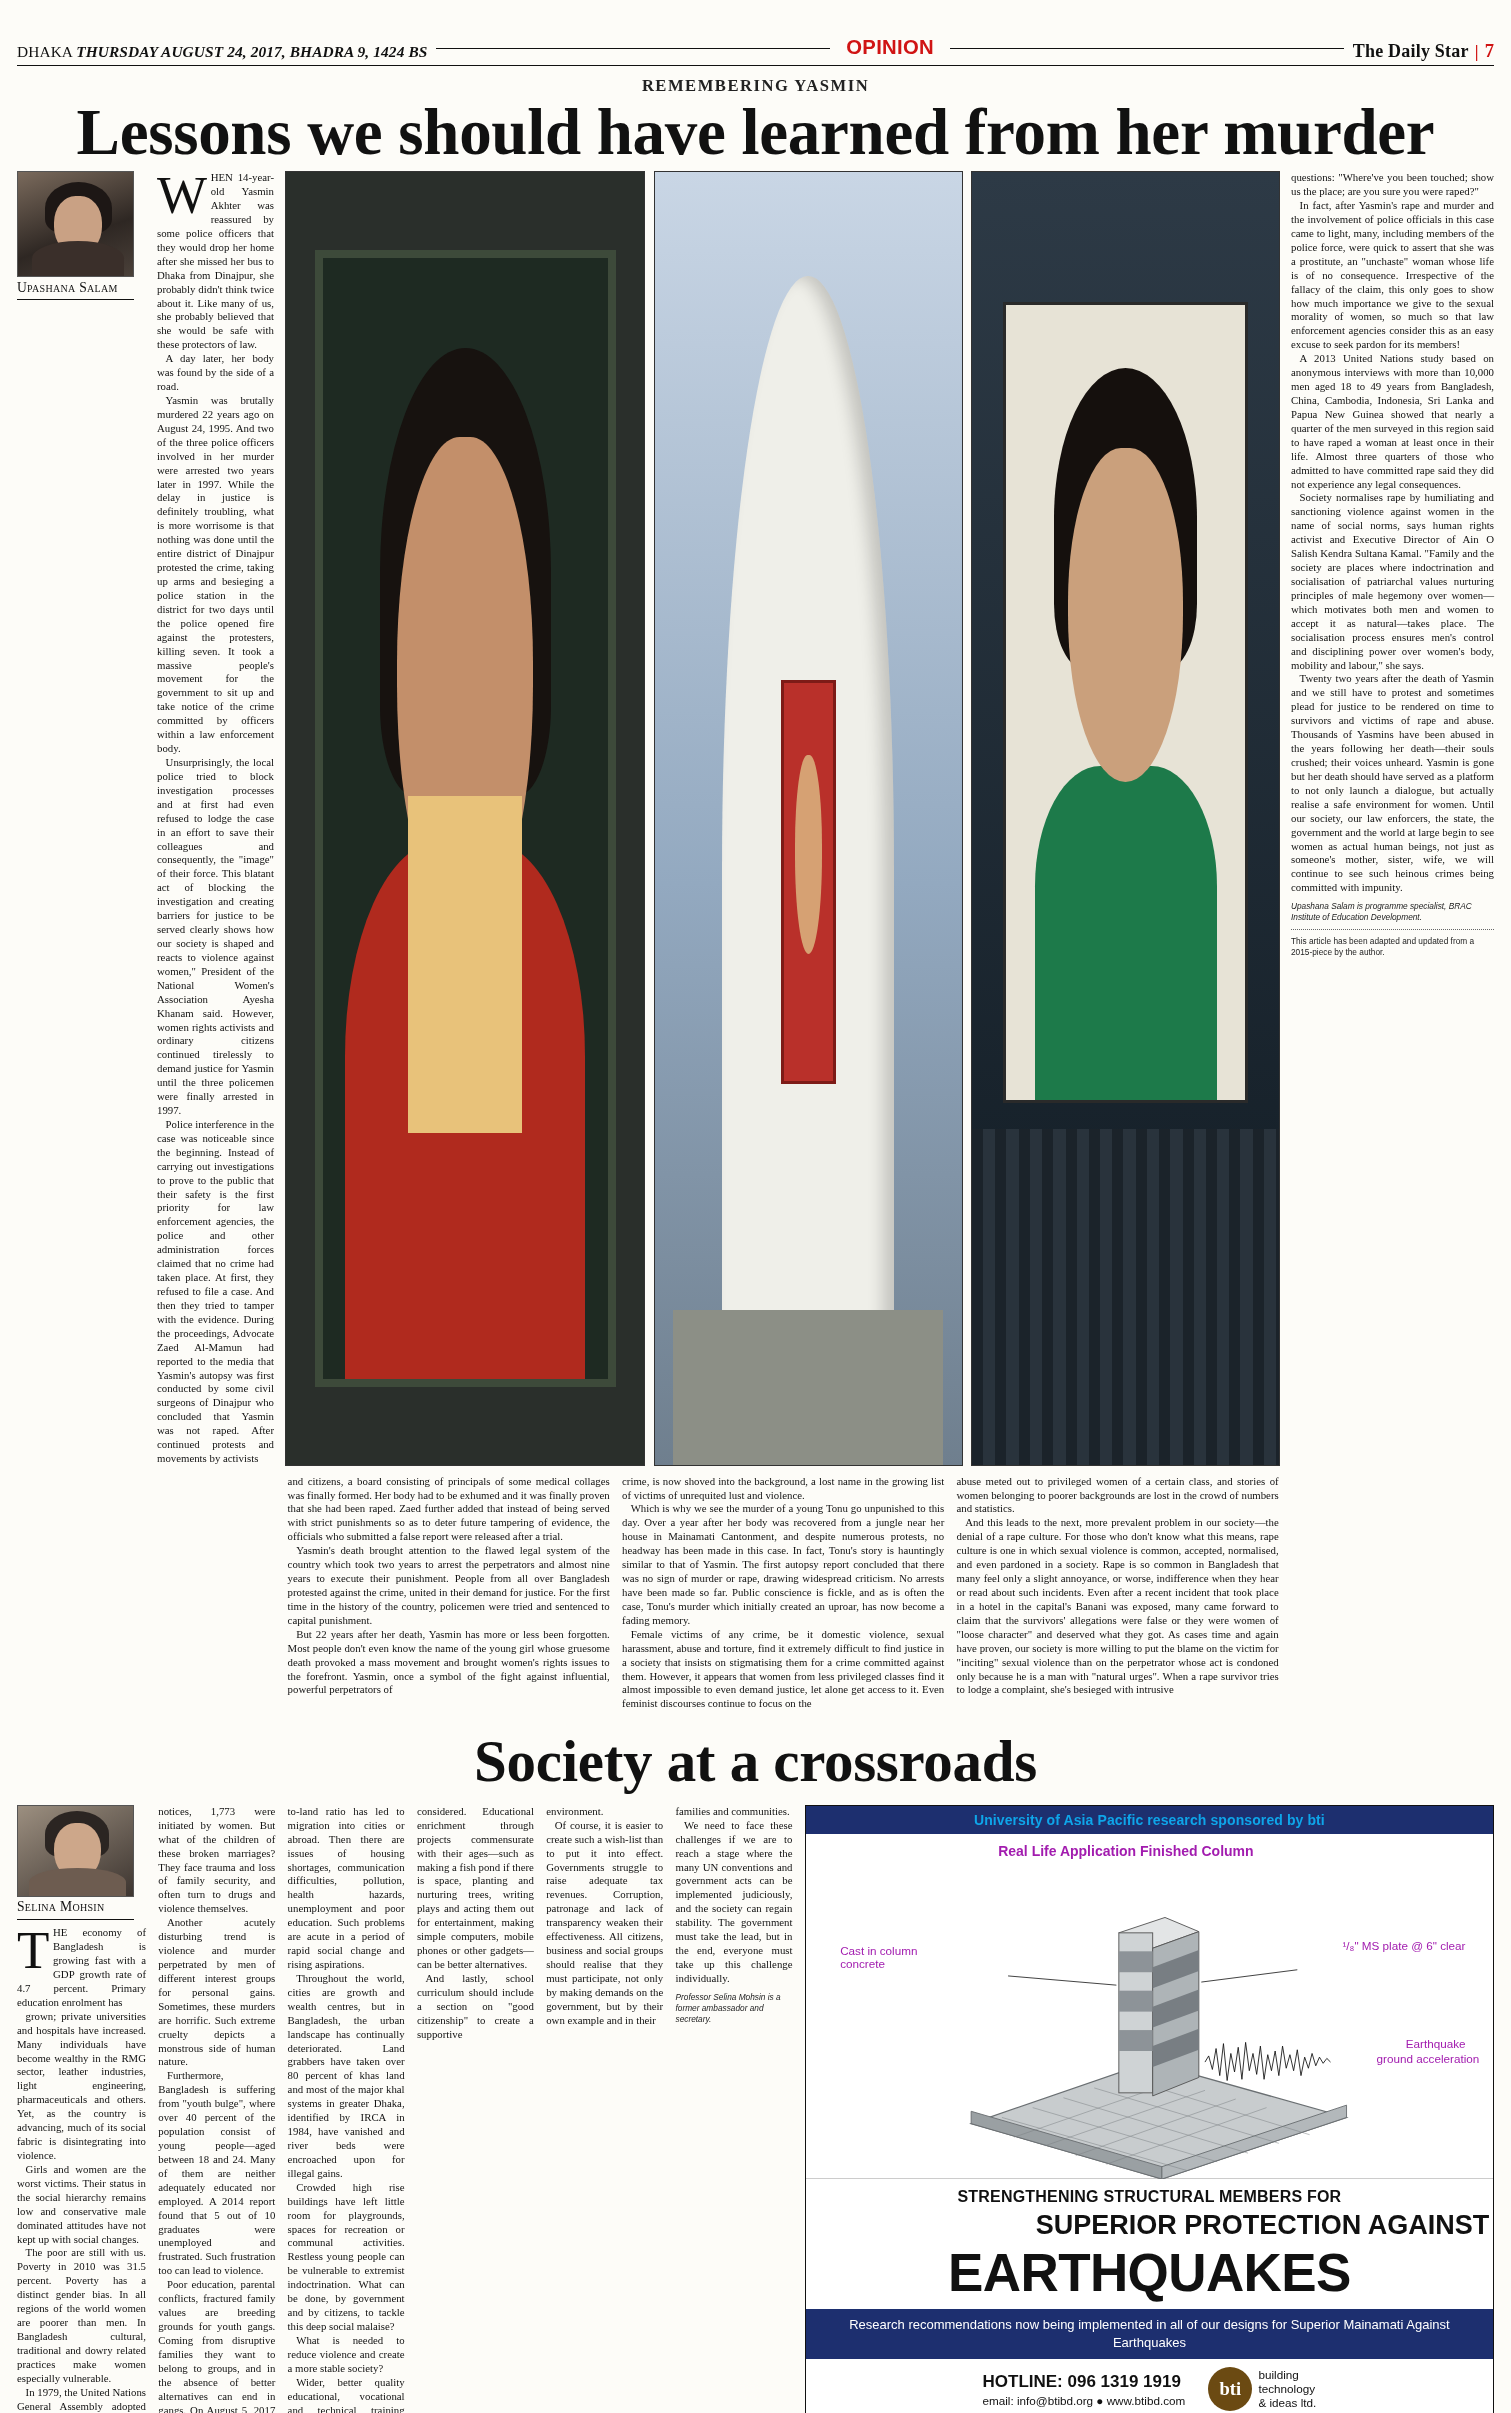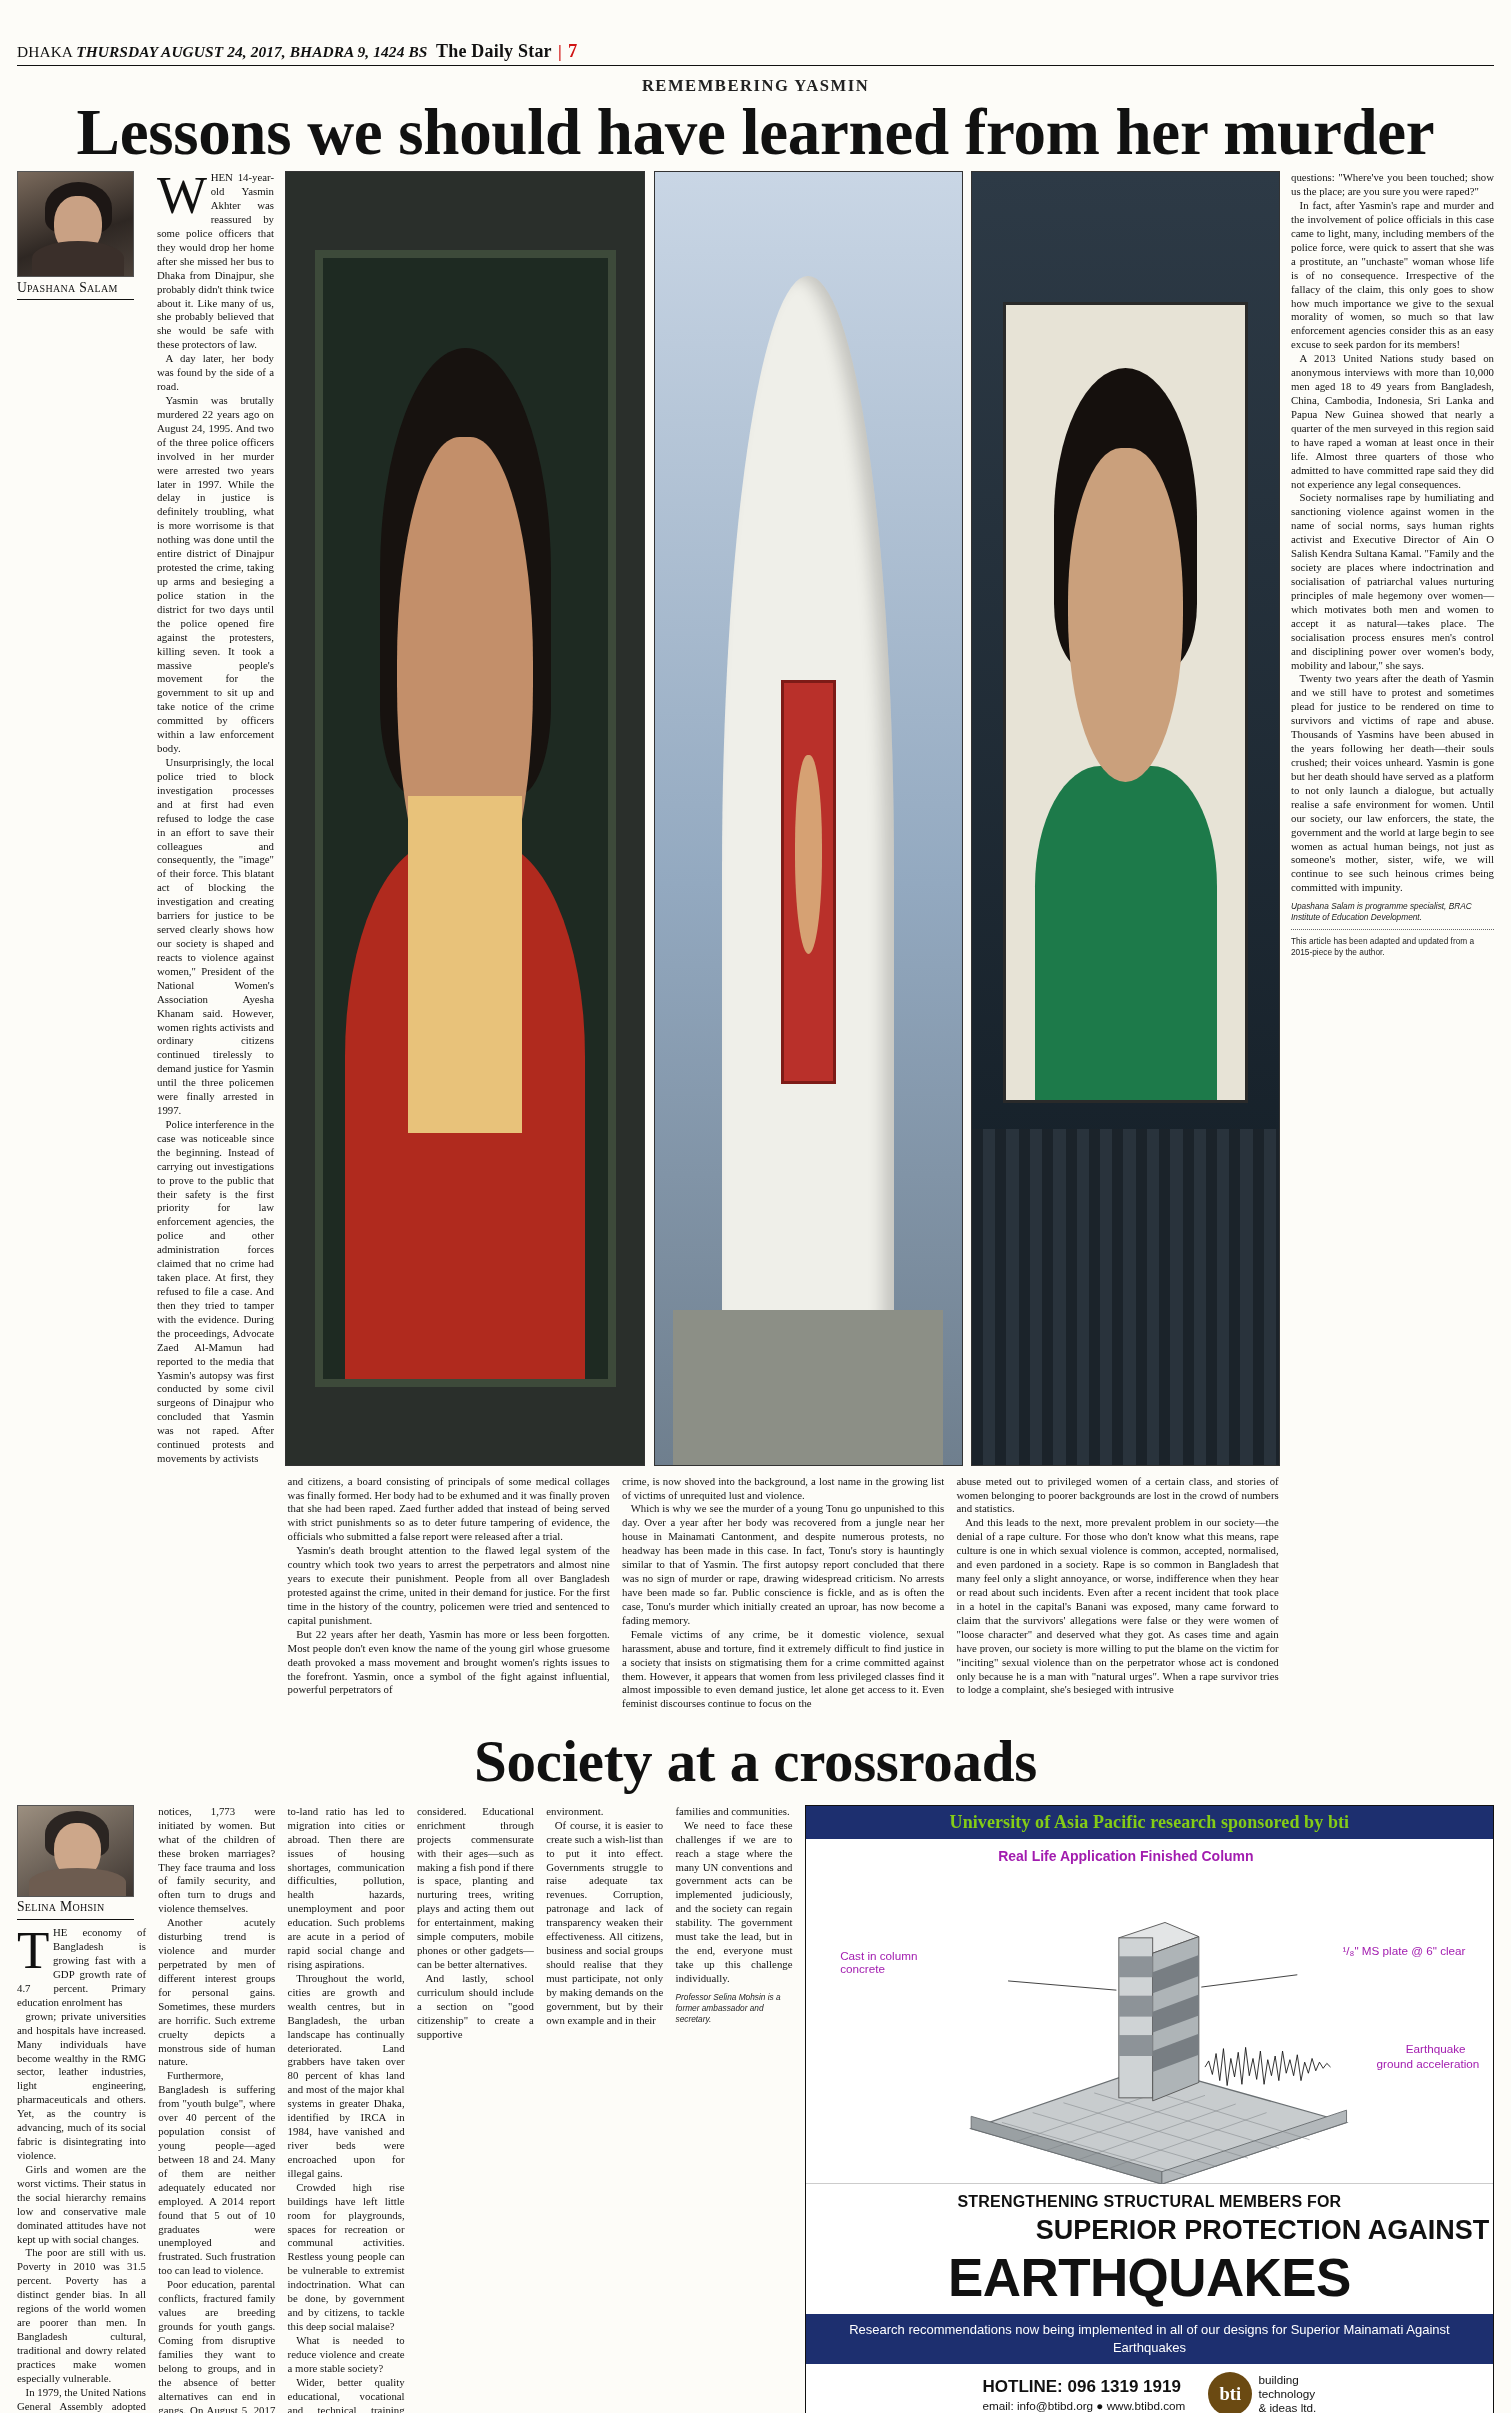--- a/index.html
+++ b/index.html
@@ -285,25 +285,25 @@
   
   .ad {
     grid-column: 7;
     border: 1.2px solid #111;
     background: #fff;
     position: relative;
     overflow: hidden;
   }
   .ad-head {
     background: #1d2f6f;
-    color: #84cc16;
+    color: #0ea5e9;
     text-align: center;
-    font-family: Liberation Serif, serif;
+    font-family: Liberation Sans, sans-serif;
     font-weight: 700;
-    font-size: 18px;
+    font-size: 14px;
     padding: 6.2px 2.5px;
     letter-spacing: 0.1px;
   }
   .ad-diagram {
     height: 345px;
     position: relative;
     background: #fff;
     border-bottom: 0.6px solid #ccc;
   }
   .ad-label {
@@ -378,20 +378,24 @@
 </style>
 </head>
 <body>
 
 <div class="page">
 
   <div class="masthead">
     <div class="mast-left">
       <span class="city">DHAKA</span>
       <span class="date">THURSDAY AUGUST 24, 2017, BHADRA 9, 1424 BS</span>
+    </div>
+    <div class="mast-center">
+      <div class="rule"></div>
+      <span class="opinion">OPINION</span>
     </div>
     <div class="mast-right">
       <span class="paper">The Daily Star</span>
       <span class="bar">|</span>
       <span class="pageno">7</span>
     </div>
   </div>
 
   <div class="kicker">REMEMBERING YASMIN</div>
   <h1 class="headline">Lessons we should have learned from her murder</h1>

